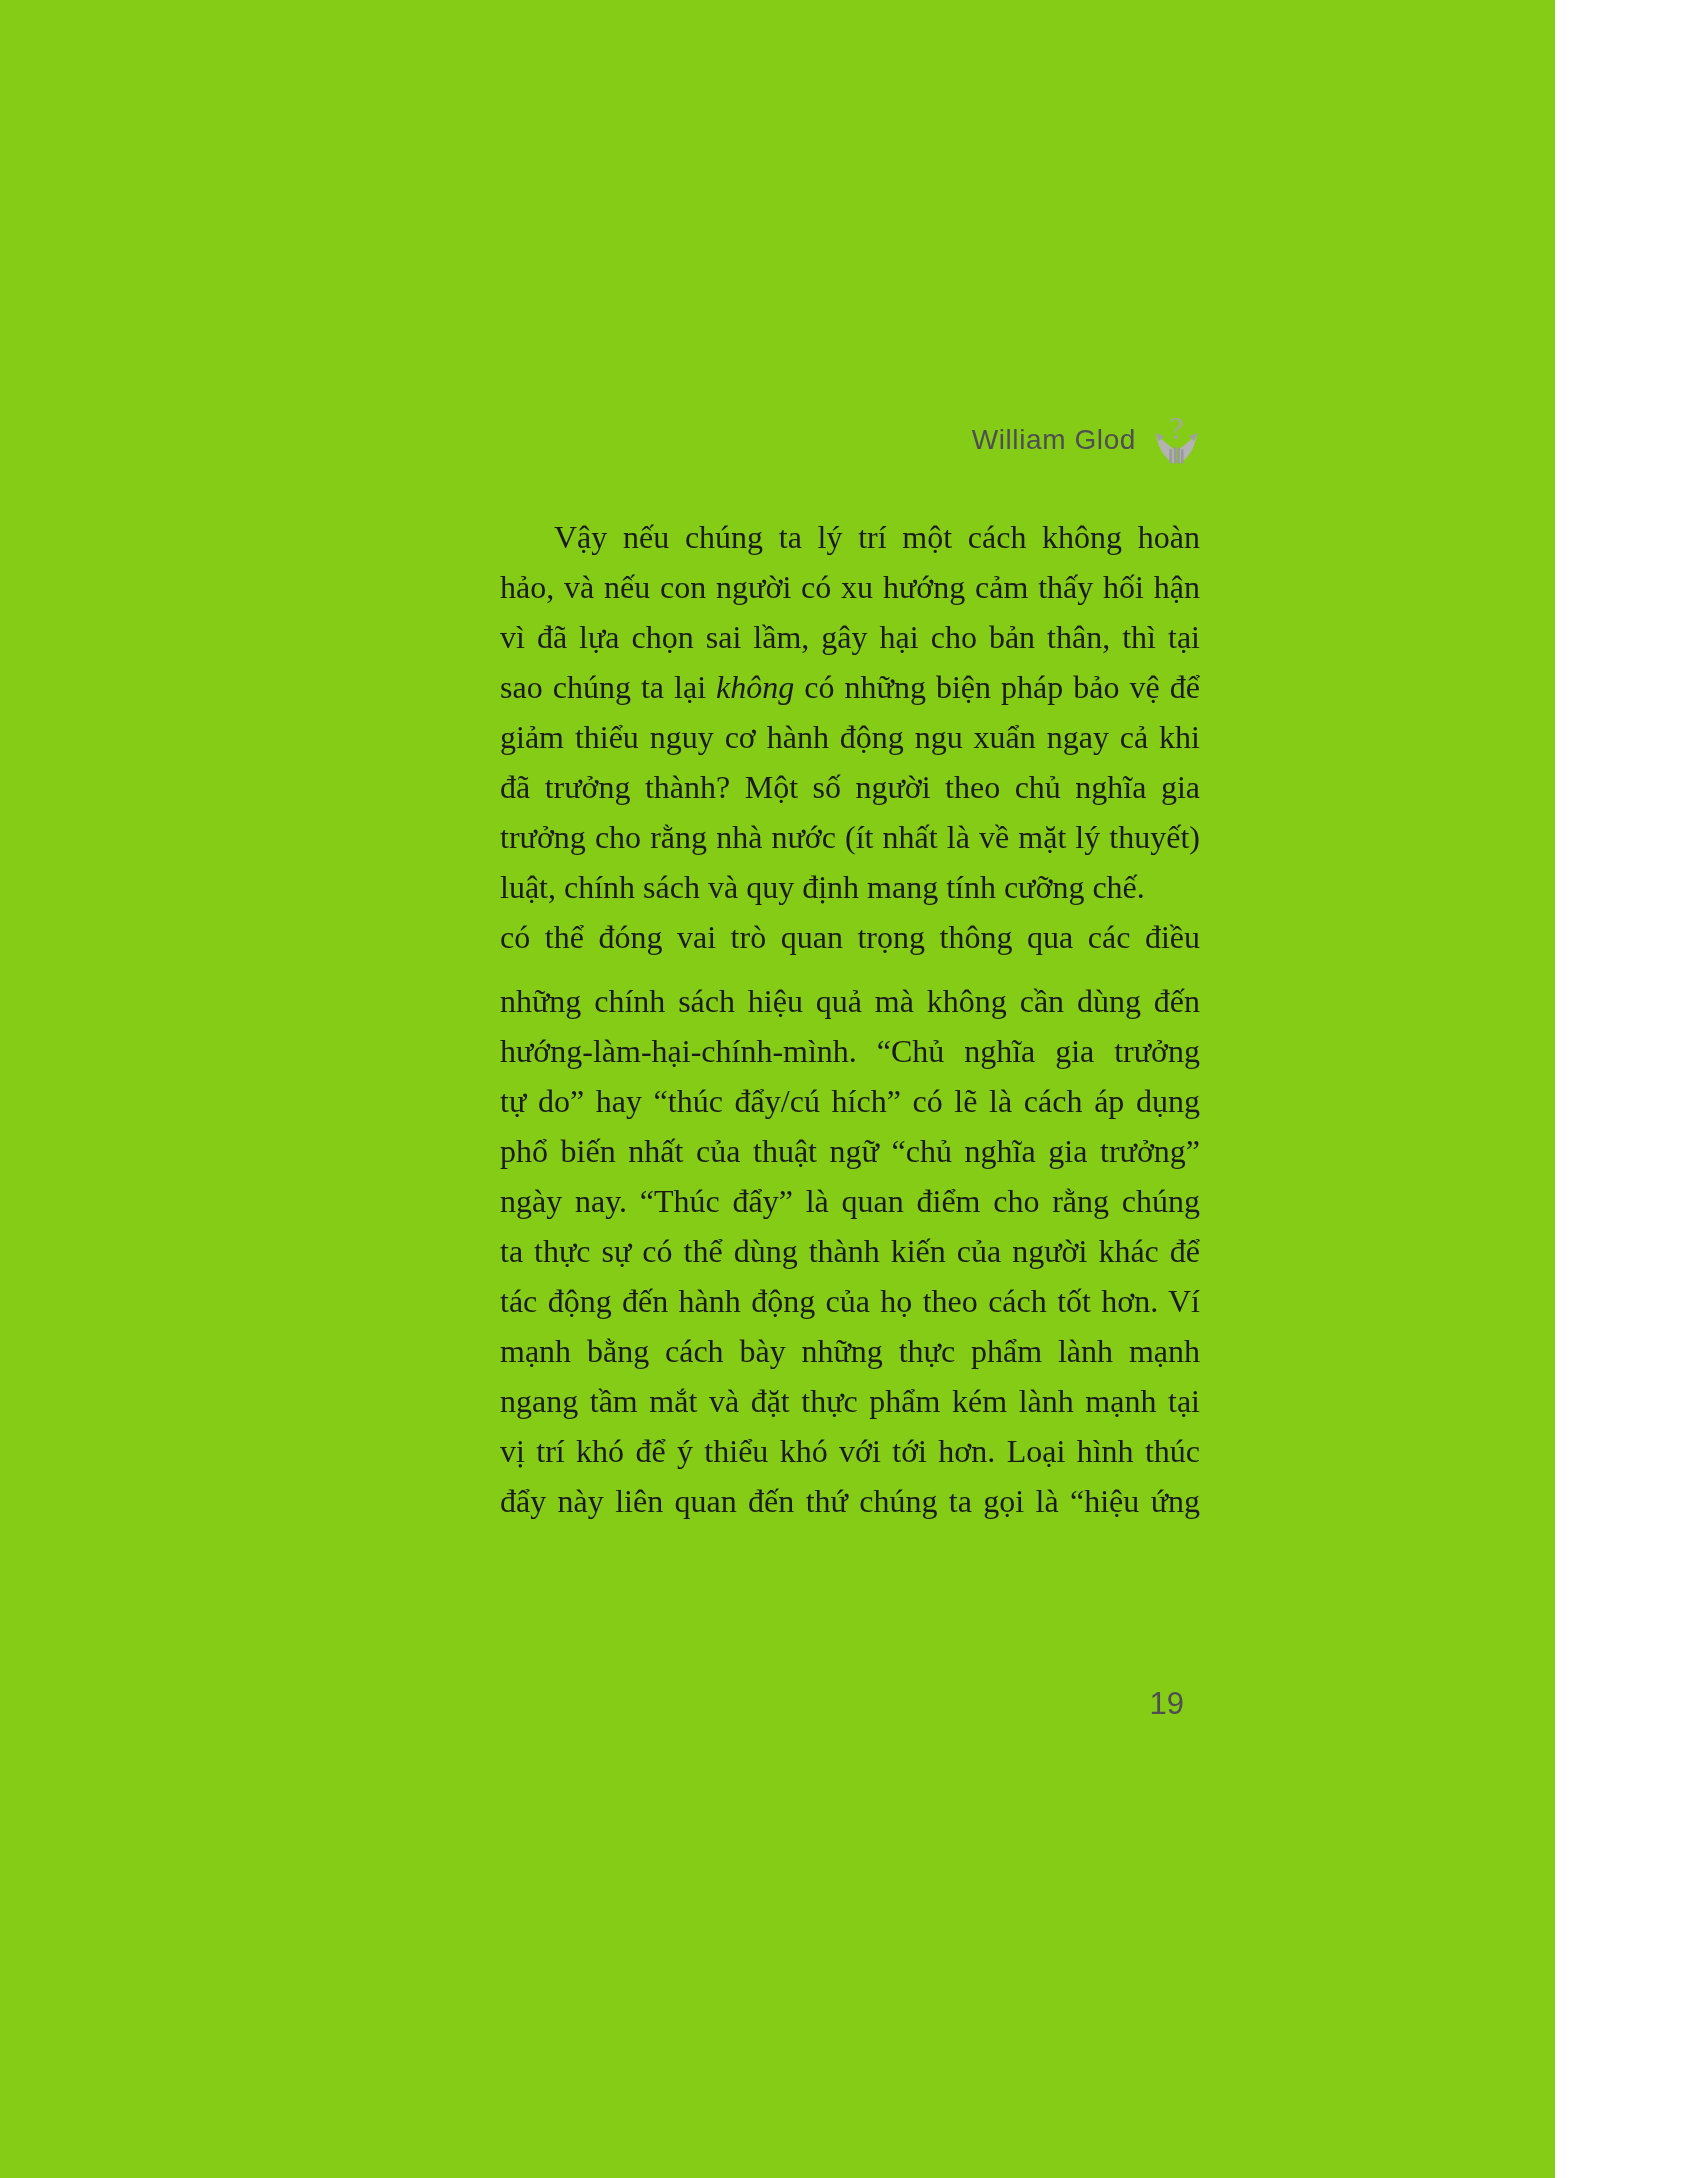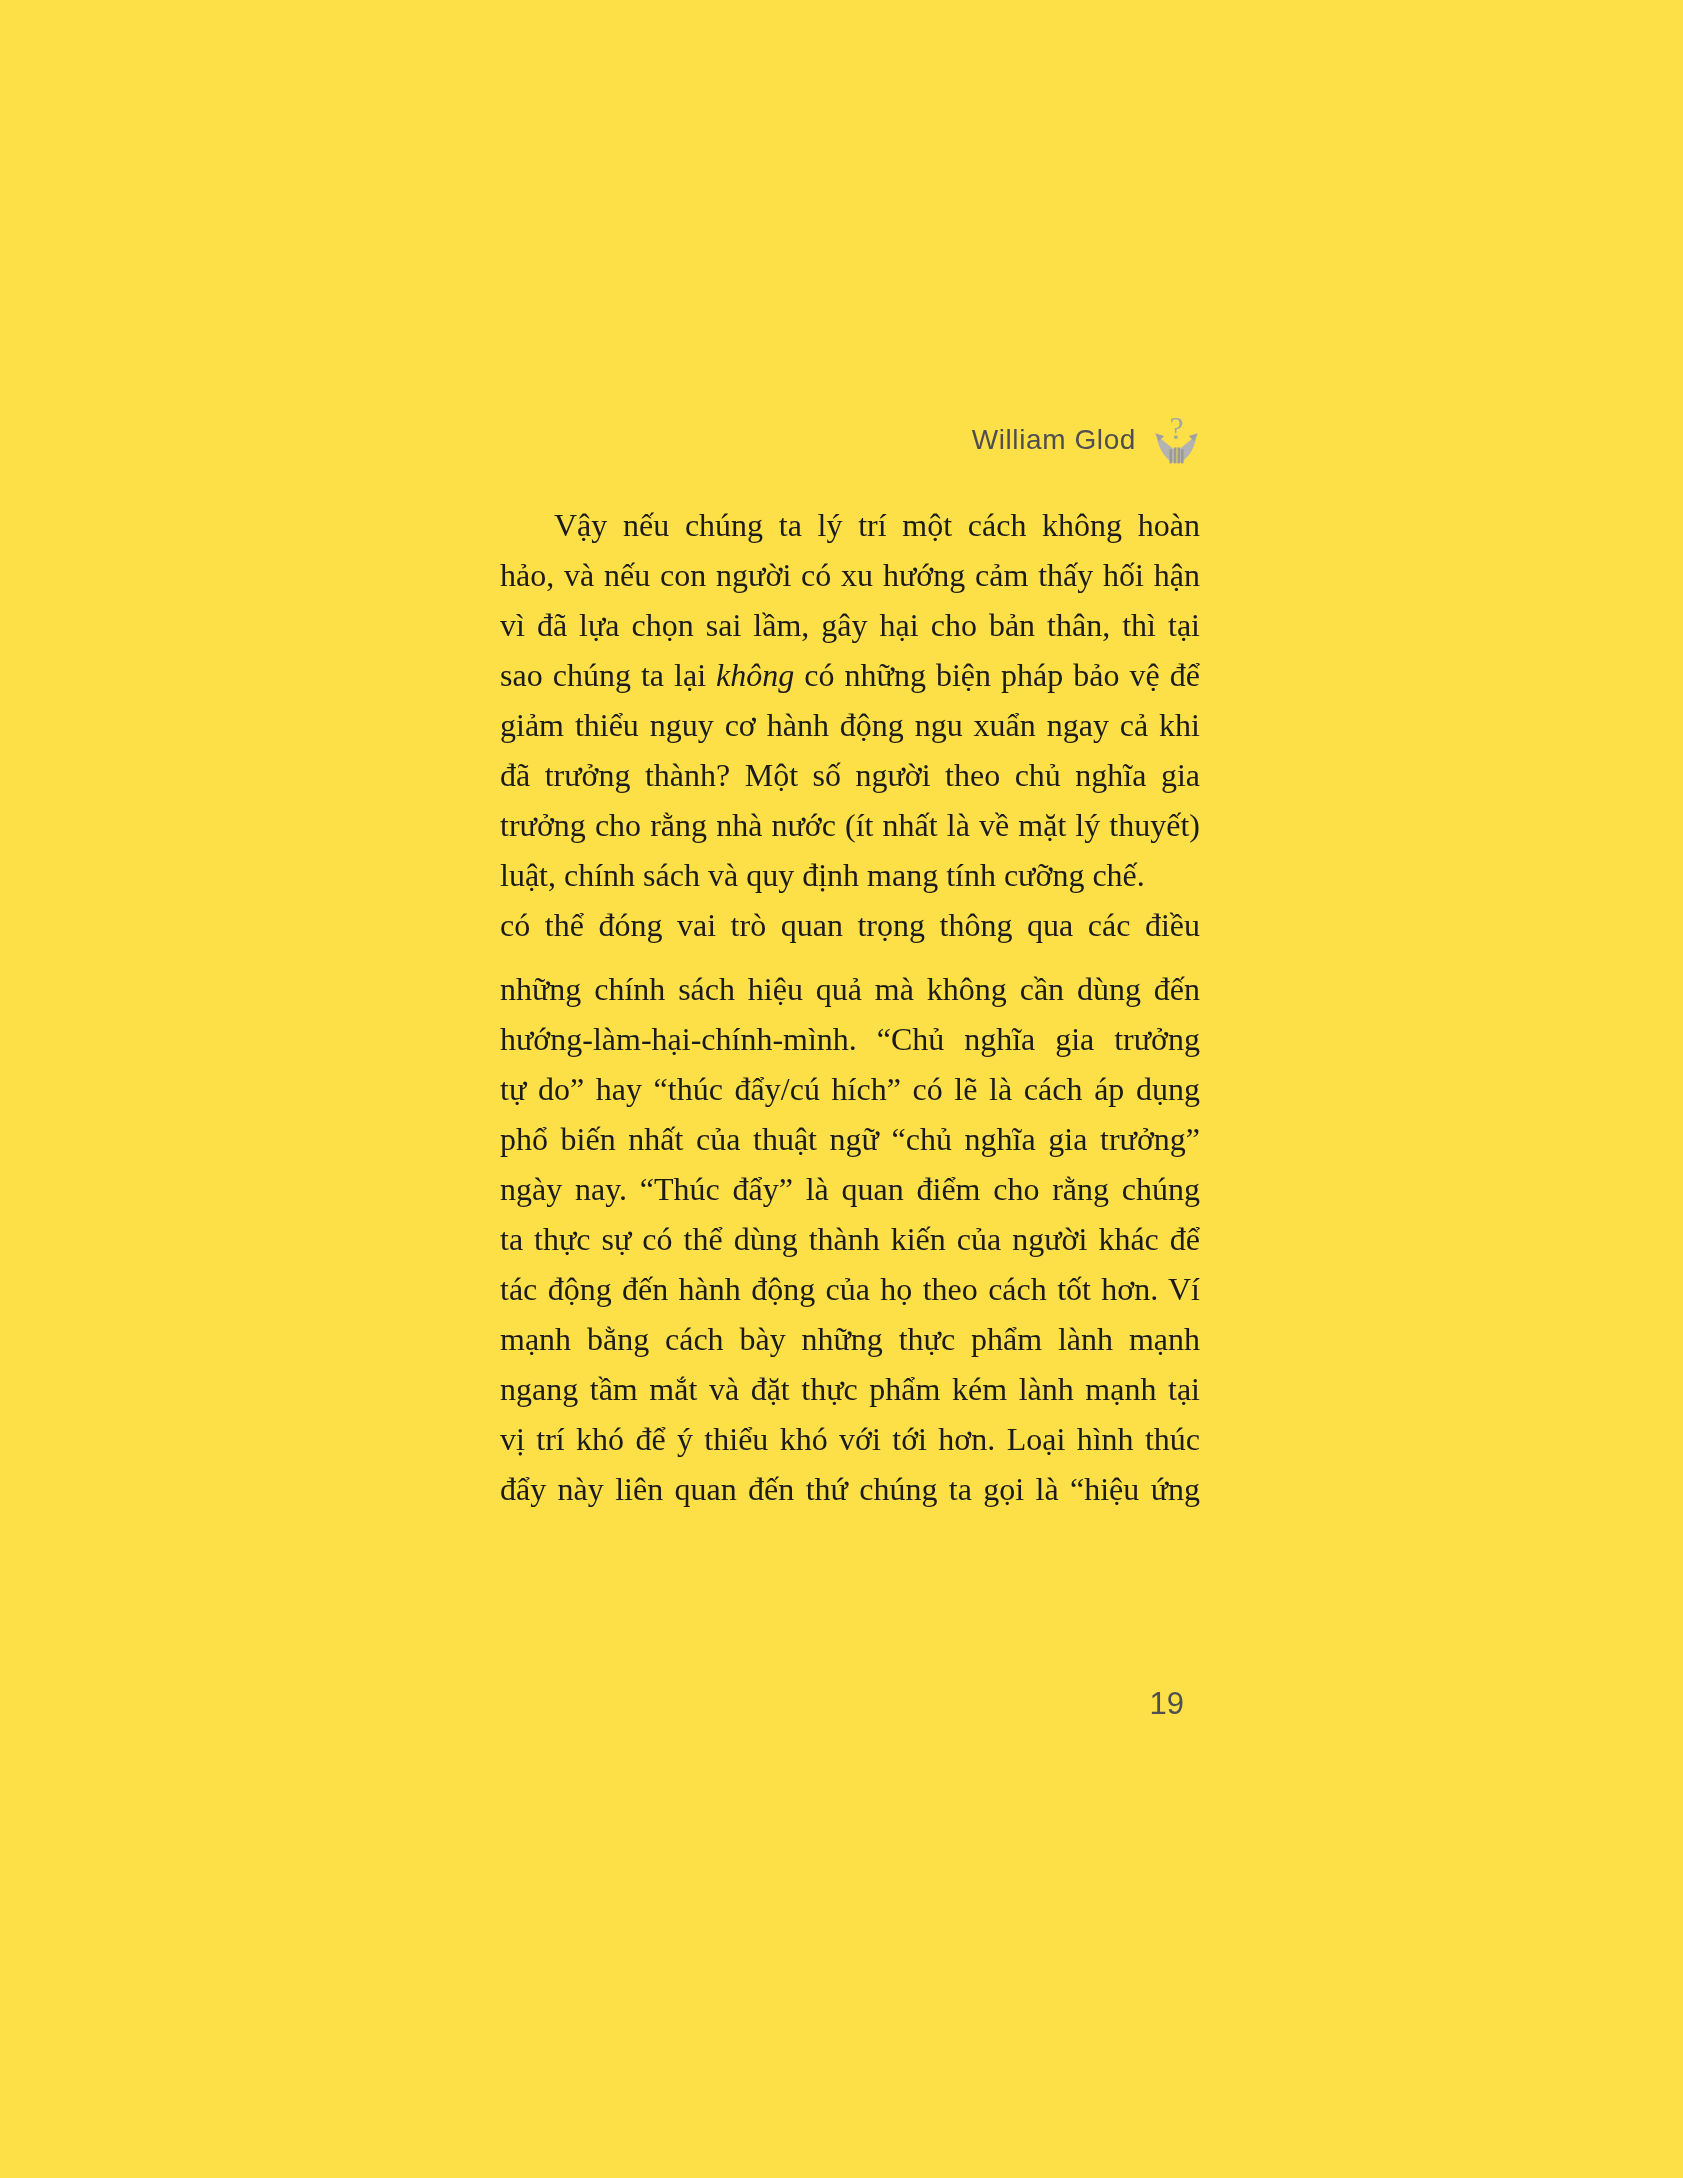--- a/index.html
+++ b/index.html
@@ -2,23 +2,23 @@
 <html><head>
 <meta charset="utf-8">
 <style>
   html, body {
     margin: 0;
     padding: 0;
     background: #ffffff;
   }
   .page {
     position: relative;
-    width: 1683px;
+    width: 1555px;
     height: 2178px;
-    background: #fde047;
+    background: #84cc16;
     font-family: "Liberation Serif", serif;
     overflow: hidden;
   }
   .header {
     position: absolute;
     top: 412px;
     left: 500px;
     width: 703px;
     display: flex;
     justify-content: flex-end;
@@ -31,21 +31,21 @@
     color: #4f4f51;
     letter-spacing: 0.6px;
   }
   .logo {
     width: 53px;
     height: 55px;
     flex: 0 0 auto;
   }
   .body-text {
     position: absolute;
-    top: 500px;
+    top: 512px;
     left: 500px;
     width: 700px;
     color: #1b1b1b;
     font-size: 32px;
     line-height: 50px;
   }
   .para { margin: 0; }
   .para + .para { margin-top: 14px; }
   .line {
     height: 50px;

